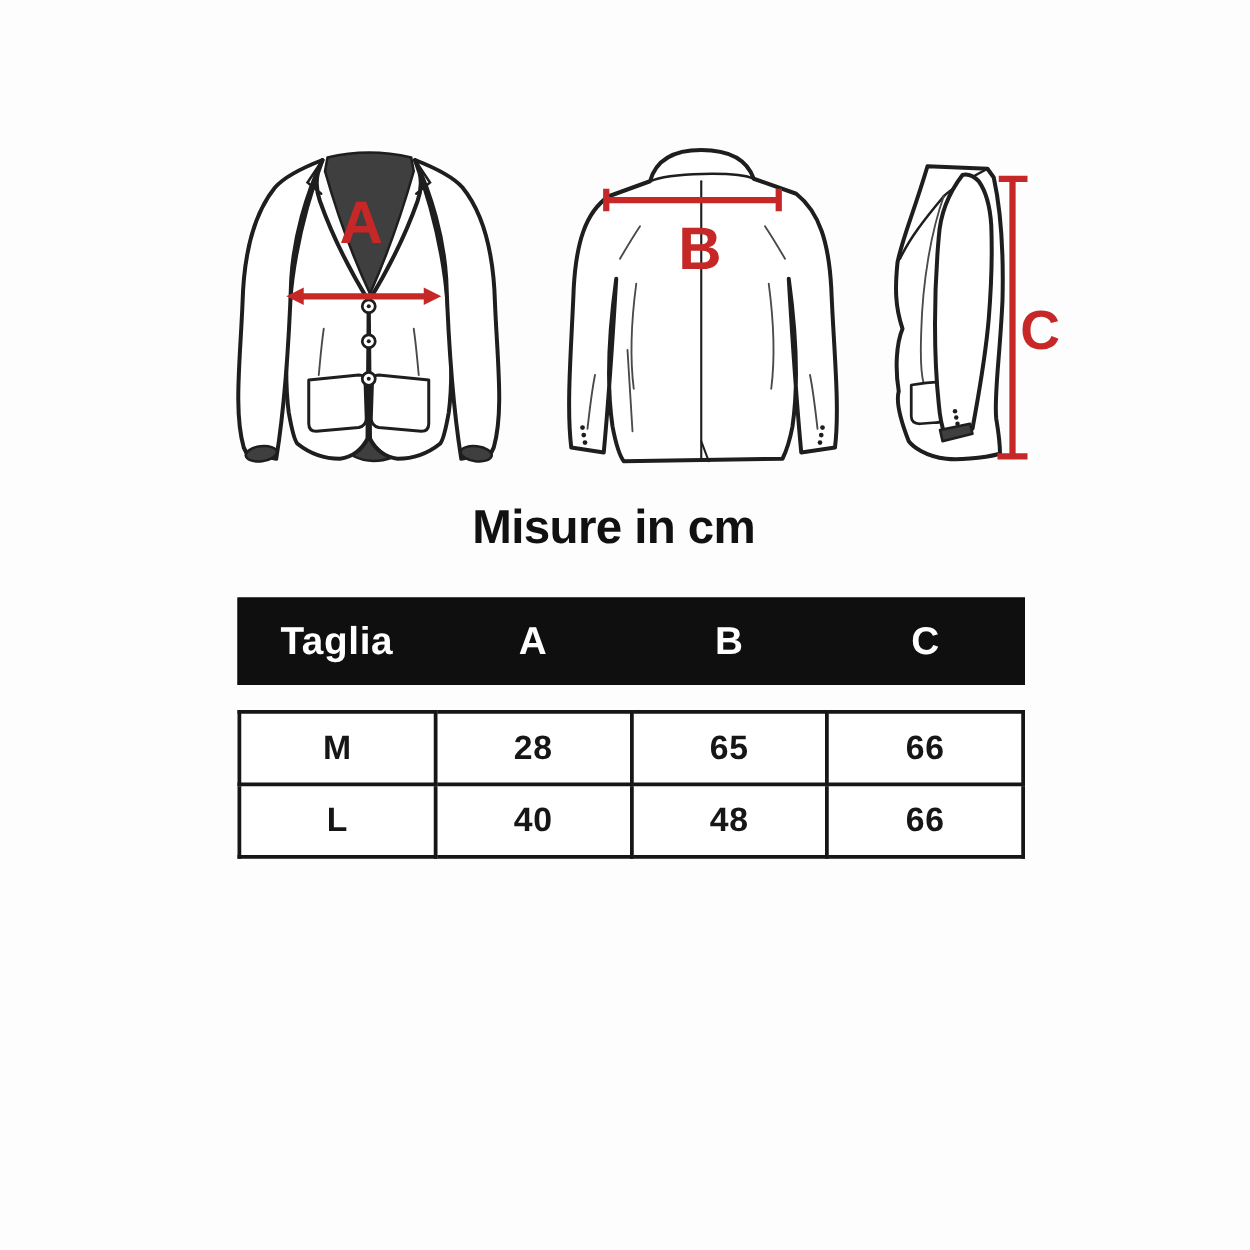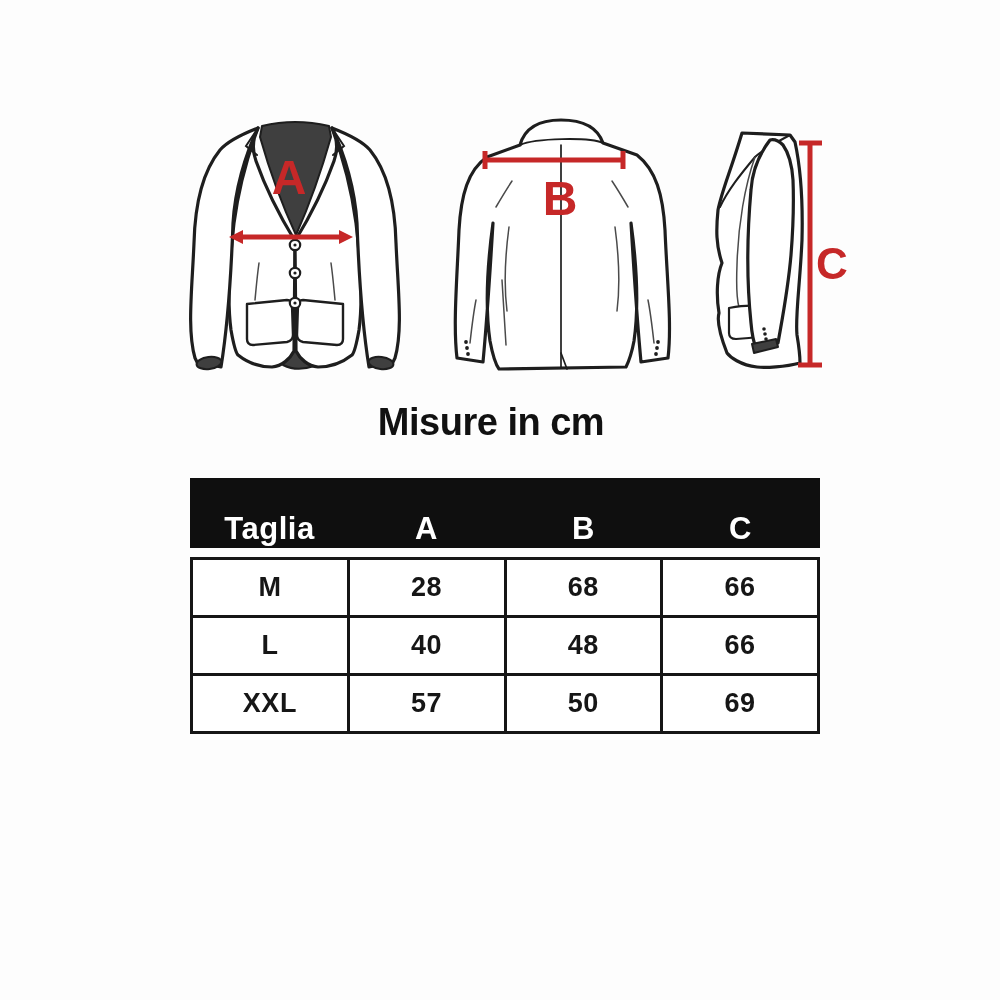--- a/index.html
+++ b/index.html
@@ -11,21 +11,21 @@
   .stage{position:absolute;left:0;top:0;width:1000px;height:1000px;}
   .diagram-svg{position:absolute;left:0;top:95px;width:1000px;height:295px;}
   .page-title{
     position:absolute;left:0;top:401px;width:1000px;
     text-align:center;font-size:38px;font-weight:800;color:#111;
     letter-spacing:-0.5px;transform:translateX(-9px);
   }
   .size-table{position:absolute;left:190px;top:478px;width:630px;}
   .thead-row{
     display:flex;height:68px;background:#0f0f0f;color:#ffffff;
-    align-items:flex-end;margin-bottom:9px;border:1px solid #0f0f0f;
+    align-items:center;margin-bottom:20px;border:1px solid #0f0f0f;
   }
   .thead-row .hcell{
     flex:0 0 25%;text-align:center;font-size:31px;font-weight:800;
     letter-spacing:0.5px;
   }
   table.body-table{
     width:100%;border-collapse:collapse;background:#ffffff;
     table-layout:fixed;
   }
   table.body-table td{
@@ -181,31 +181,25 @@
       <div class="hcell">Taglia</div>
       <div class="hcell">A</div>
       <div class="hcell">B</div>
       <div class="hcell">C</div>
     </div>
     <table class="body-table">
       <tbody>
         <tr>
           <td>M</td>
           <td>28</td>
-          <td>68</td>
+          <td>65</td>
           <td>66</td>
         </tr>
         <tr>
           <td>L</td>
           <td>40</td>
           <td>48</td>
           <td>66</td>
         </tr>
-        <tr>
-          <td>XXL</td>
-          <td>57</td>
-          <td>50</td>
-          <td>69</td>
-        </tr>
       </tbody>
     </table>
   </div>
 </div>
 
 </body></html>

